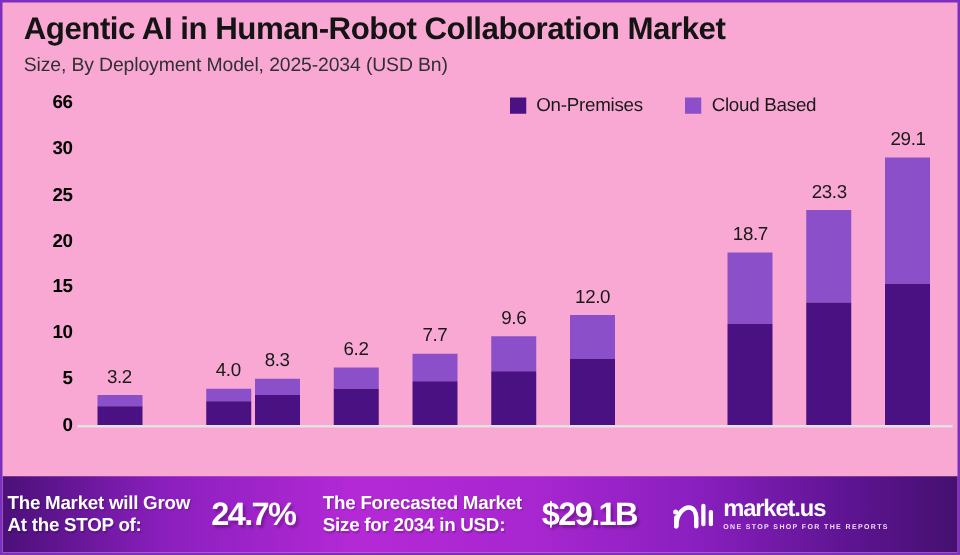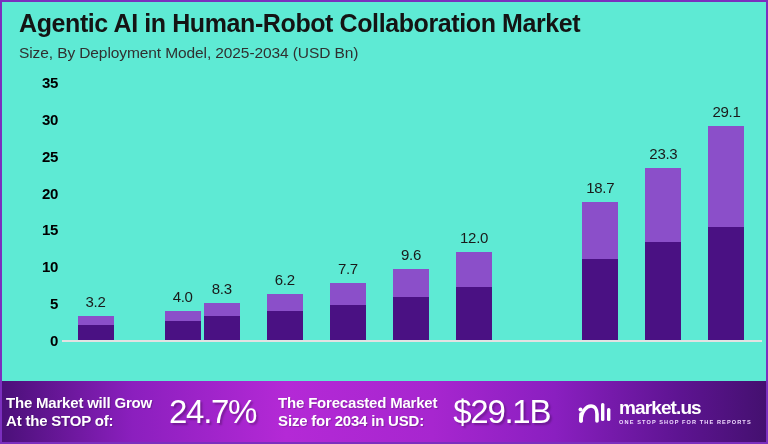--- a/index.html
+++ b/index.html
@@ -8,21 +8,21 @@
     background: #ffffff;
   }
   body {
     font-family: "Liberation Sans", sans-serif;
   }
   #card {
     position: relative;
     width: 768px;
     height: 444px;
     box-sizing: border-box;
-    background: #5eead4;
+    background: #f9a8d4;
     border: 2px solid #7b2fbe;
     overflow: hidden;
   }
 
   
   #header {
     position: absolute;
     left: 0; top: 0;
     width: 768px;
     height: 70px;
@@ -174,22 +174,22 @@
   .foot-text {
     color: #ffffff;
     font-size: 15px;
     font-weight: 700;
     line-height: 1.18;
     letter-spacing: -0.2px;
     text-shadow: 1px 1px 1px rgba(0,0,0,.22);
   }
   .foot-big {
     color: #ffffff;
-    font-size: 33px;
-    font-weight: 400;
+    font-size: 26px;
+    font-weight: 700;
     letter-spacing: -1.3px;
     text-shadow: 2px 2px 2px rgba(0,0,0,.25);
     white-space: nowrap;
   }
   #foot-cagr-label { margin-left: 4px; }
   #foot-cagr-value { margin-left: 17px; }
   #foot-forecast-label { margin-left: 22px; }
   #foot-forecast-value { margin-left: 16px; }
   #brand {
     display: flex;
@@ -217,31 +217,41 @@
 </head>
 <body>
 
 <div id="card">
 
   <div id="header">
     <div id="chart-title">Agentic AI in Human-Robot Collaboration Market</div>
     <div id="chart-subtitle">Size, By Deployment Model, 2025-2034 (USD Bn)</div>
   </div>
 
+  <div id="legend">
+    <div class="legend-item">
+      <span class="legend-swatch" style="background:#4a1183"></span>
+      <span class="legend-label">On-Premises</span>
+    </div>
+    <div class="legend-item">
+      <span class="legend-swatch" style="background:#8b4fc9"></span>
+      <span class="legend-label">Cloud Based</span>
+    </div>
+  </div>
 
   <div id="plot">
     <div id="y-axis">
         <div class="y-tick" style="top: 258px;">0</div>
         <div class="y-tick" style="top: 221.143px;">5</div>
         <div class="y-tick" style="top: 184.286px;">10</div>
         <div class="y-tick" style="top: 147.429px;">15</div>
         <div class="y-tick" style="top: 110.571px;">20</div>
         <div class="y-tick" style="top: 73.7143px;">25</div>
         <div class="y-tick" style="top: 36.8571px;">30</div>
-        <div class="y-tick" style="top: 0px;">35</div>
+        <div class="y-tick" style="top: 0px;">66</div>
       </div>
     <div id="baseline"></div>
     <div id="bars-area">
         <div class="bar-col" style="left: 13.5455px;">
           <div class="bar-value">3.2</div>
           <div class="seg-cloud" style="height: 8.10857px; background: rgb(139, 79, 201);"></div>
           <div class="seg-onprem" style="height: 15.48px; background: rgb(74, 17, 131);"></div>
         </div>
         <div class="bar-col" style="left: 76.6364px; padding-left: 24px;">
           <div class="bar-value">4.0</div>

